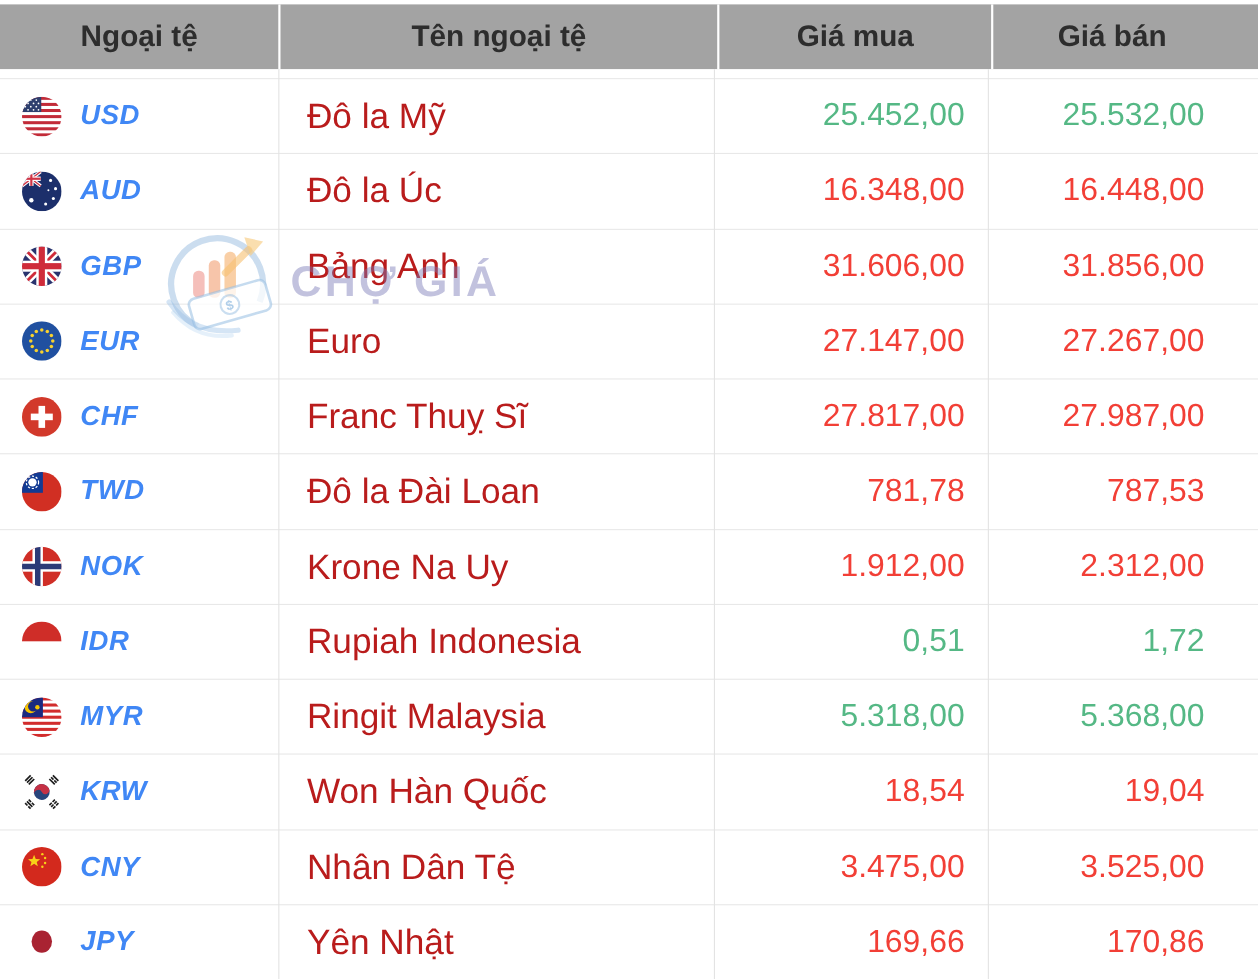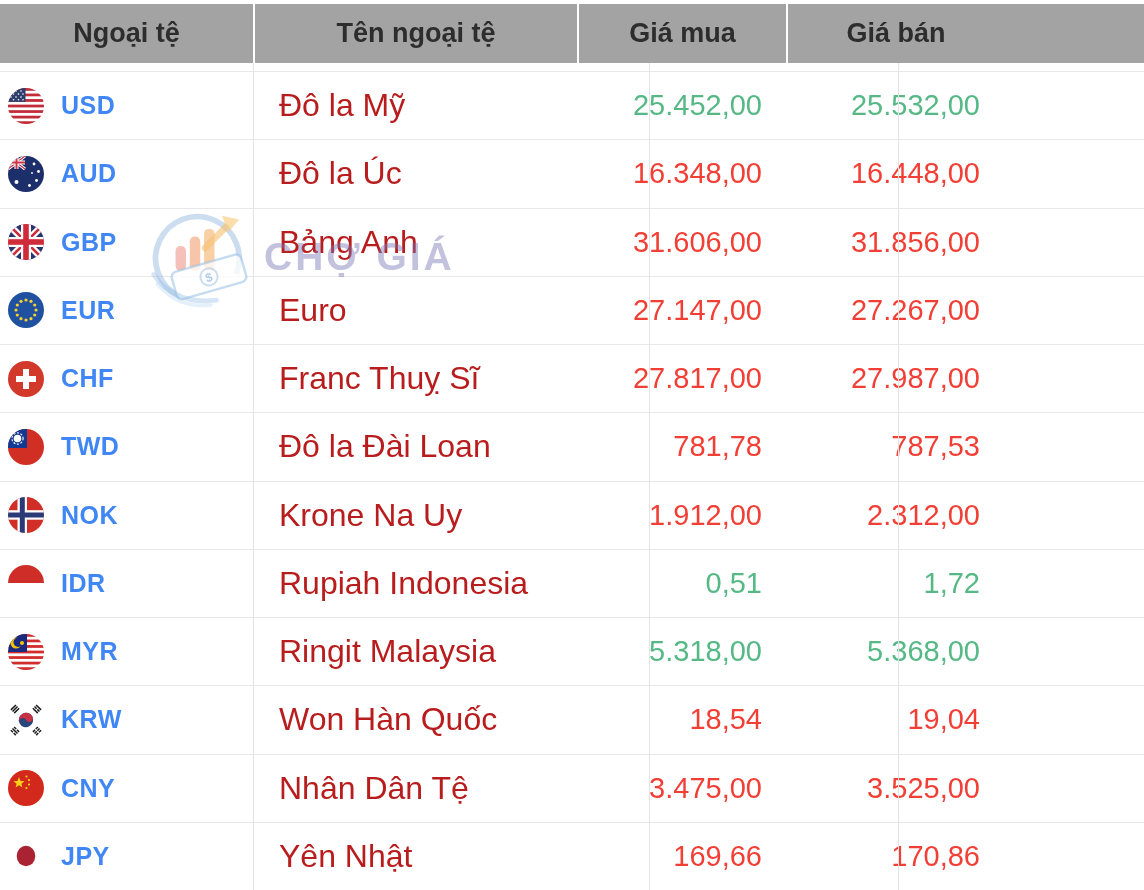--- a/index.html
+++ b/index.html
@@ -9,28 +9,28 @@
     font-family:"Liberation Sans","DejaVu Sans",sans-serif;
     -webkit-font-smoothing:antialiased;
   }
   .table{position:absolute;inset:0;padding-top:4px;}
   .hrow{display:flex;height:59px;background:#a3a3a3;}
   .hcell{
     display:flex;align-items:center;justify-content:center;
     box-sizing:border-box;font-size:27px;font-weight:700;color:#2d2d2d;
   }
   .hcell + .hcell{border-left:2px solid #ffffff;}
-  .c1{width:253px;} .c2{width:324px;} .c3{width:209px;} .c4{width:218px;}
+  .c1{width:253px;} .c2{width:399px;} .c3{width:249px;} .c4{width:218px;}
   .hgap{height:8px;background:#ffffff;}
   .row{
     display:flex;height:68.25px;box-sizing:border-box;
     border-top:1px solid #e8e8e8;background:#ffffff;
   }
   .cell{display:flex;align-items:center;box-sizing:border-box;}
-  .cur{padding-left:8px;}
+  .cur{padding-left:20px;font-style:italic;}
   .flag{width:36px;height:36px;display:inline-flex;flex:0 0 36px;}
   .code{
     margin-left:17px;font-size:25px;font-weight:700;color:#4087f5;
     text-decoration:none;cursor:pointer;letter-spacing:.5px;
   }
   .name{padding-left:26px;font-size:32px;color:#b91c1c;}
   .val{justify-content:flex-end;padding-right:24px;font-size:29px;}
   .val.up{color:#55b885;}
   .val.down{color:#f23f36;}
   .vline{position:absolute;top:63px;bottom:0;width:1px;background:#e3e3e3;z-index:1;}

